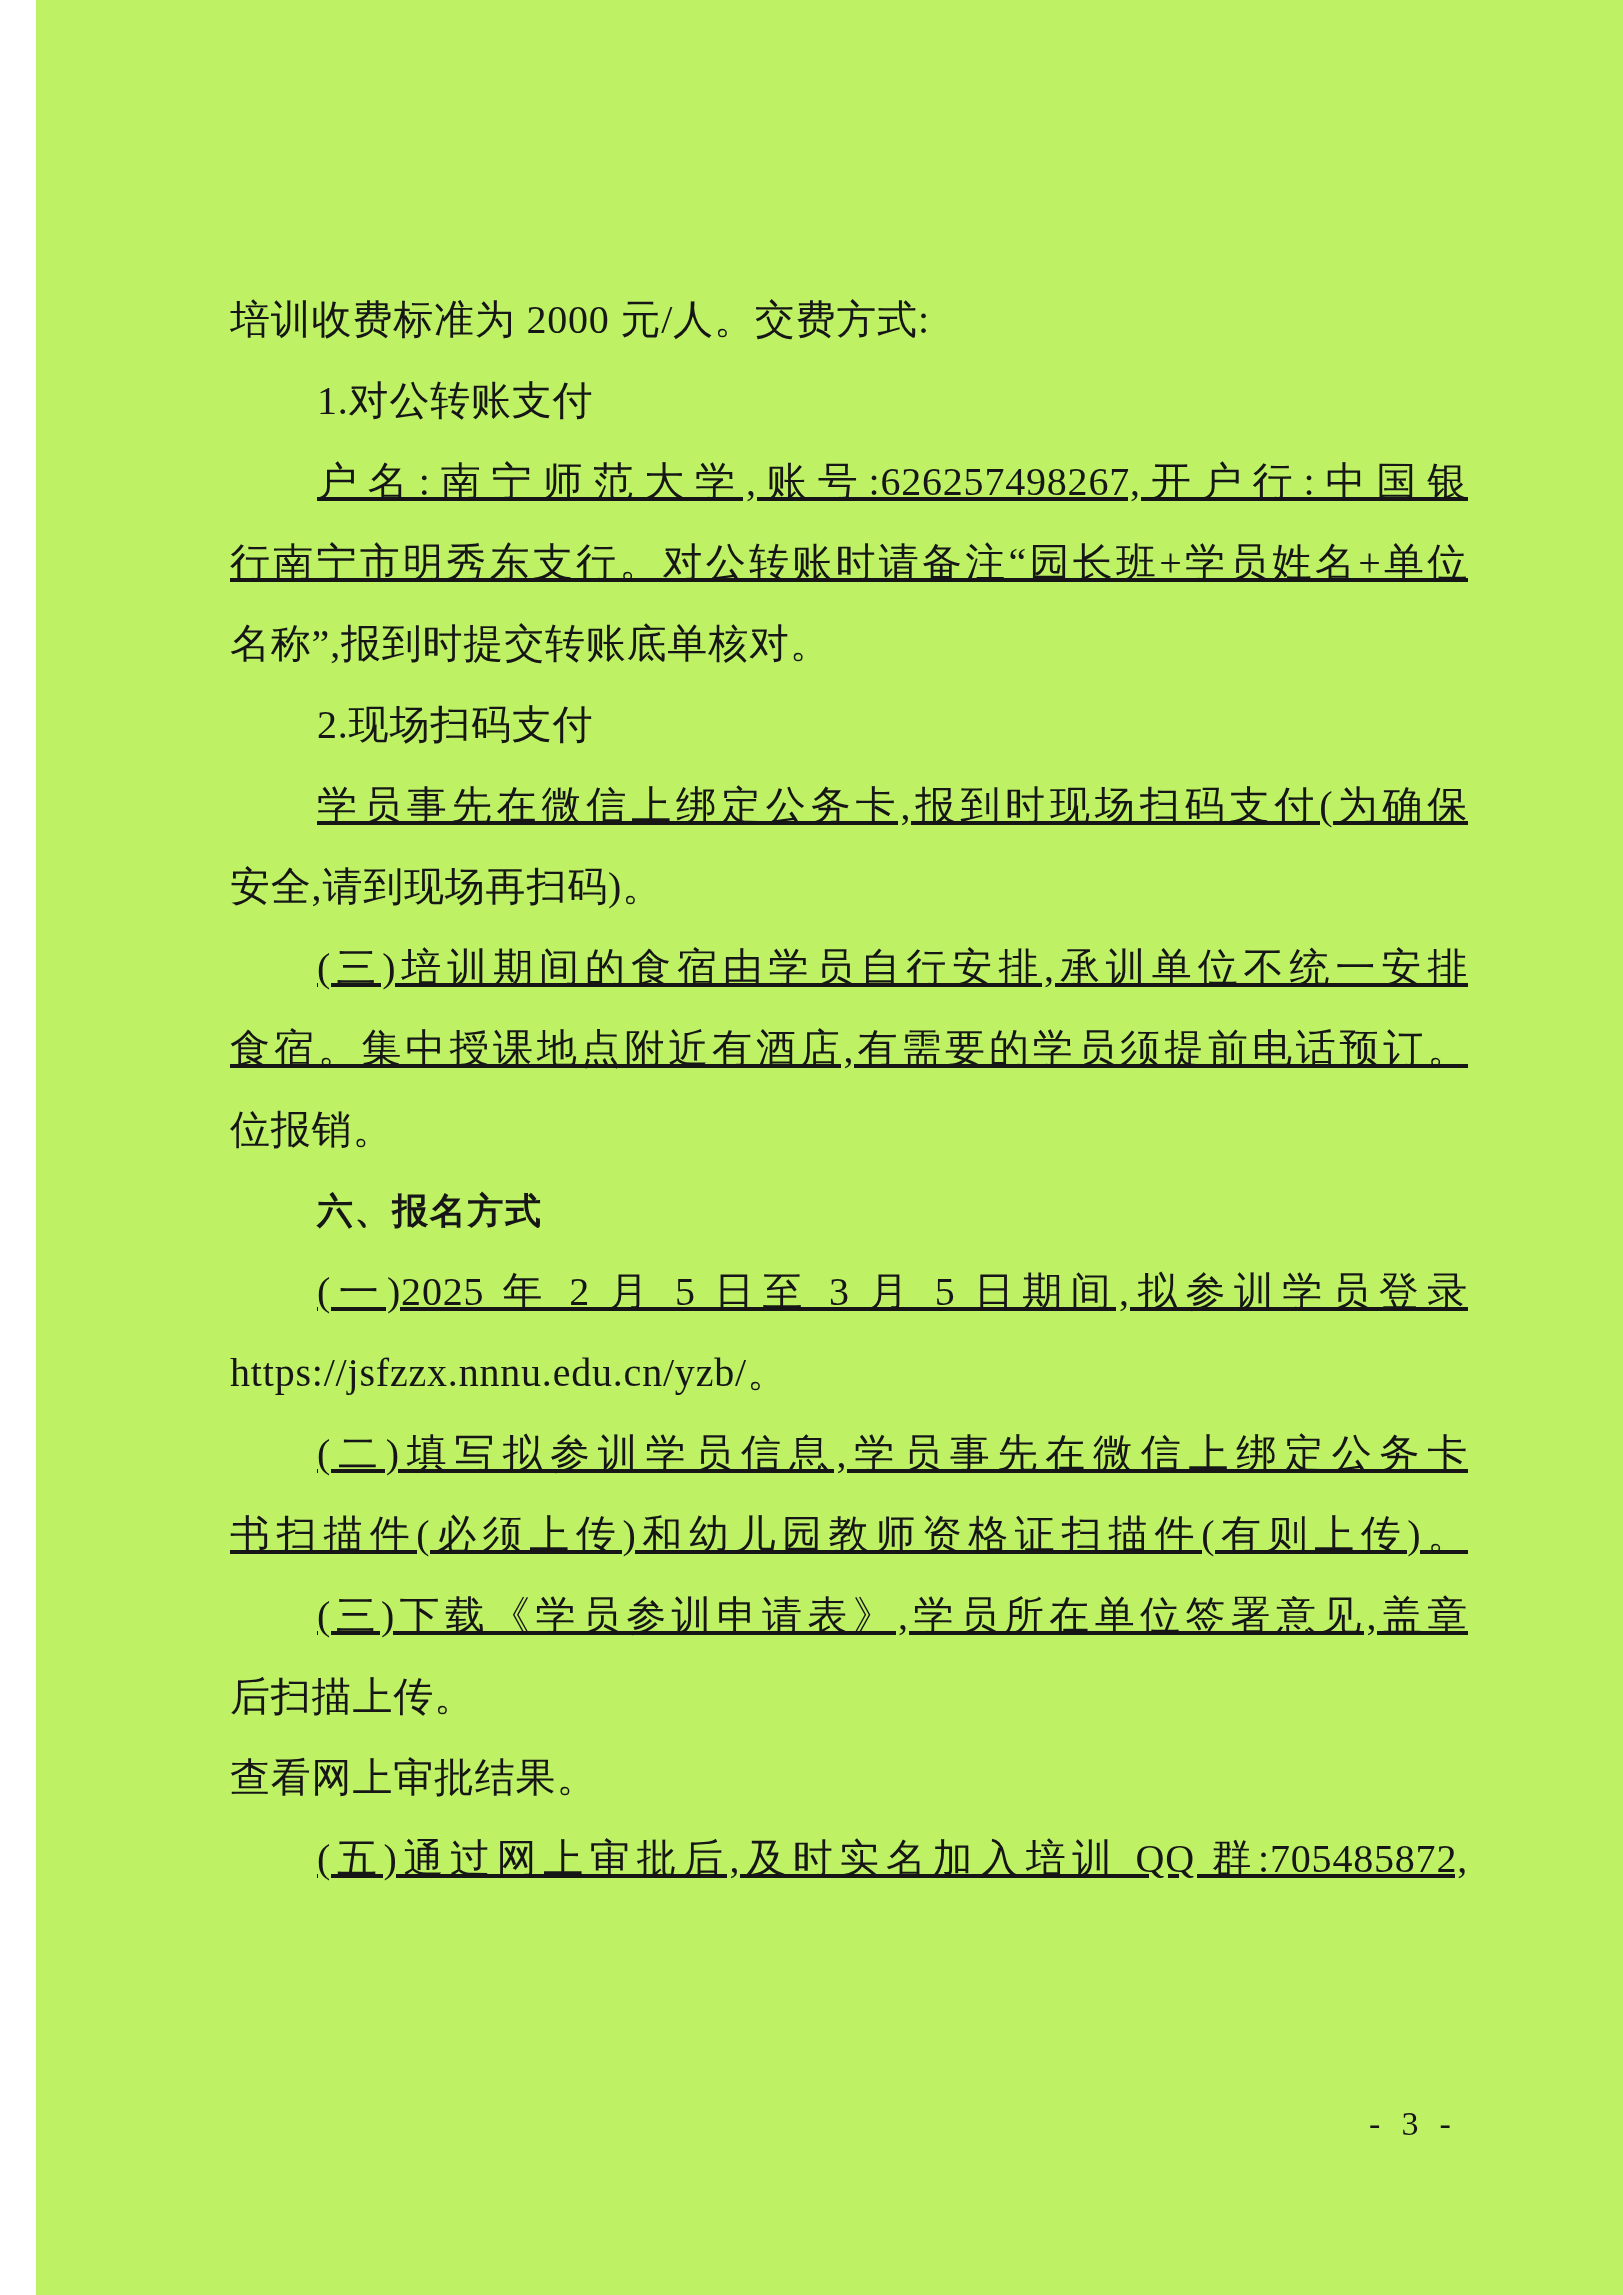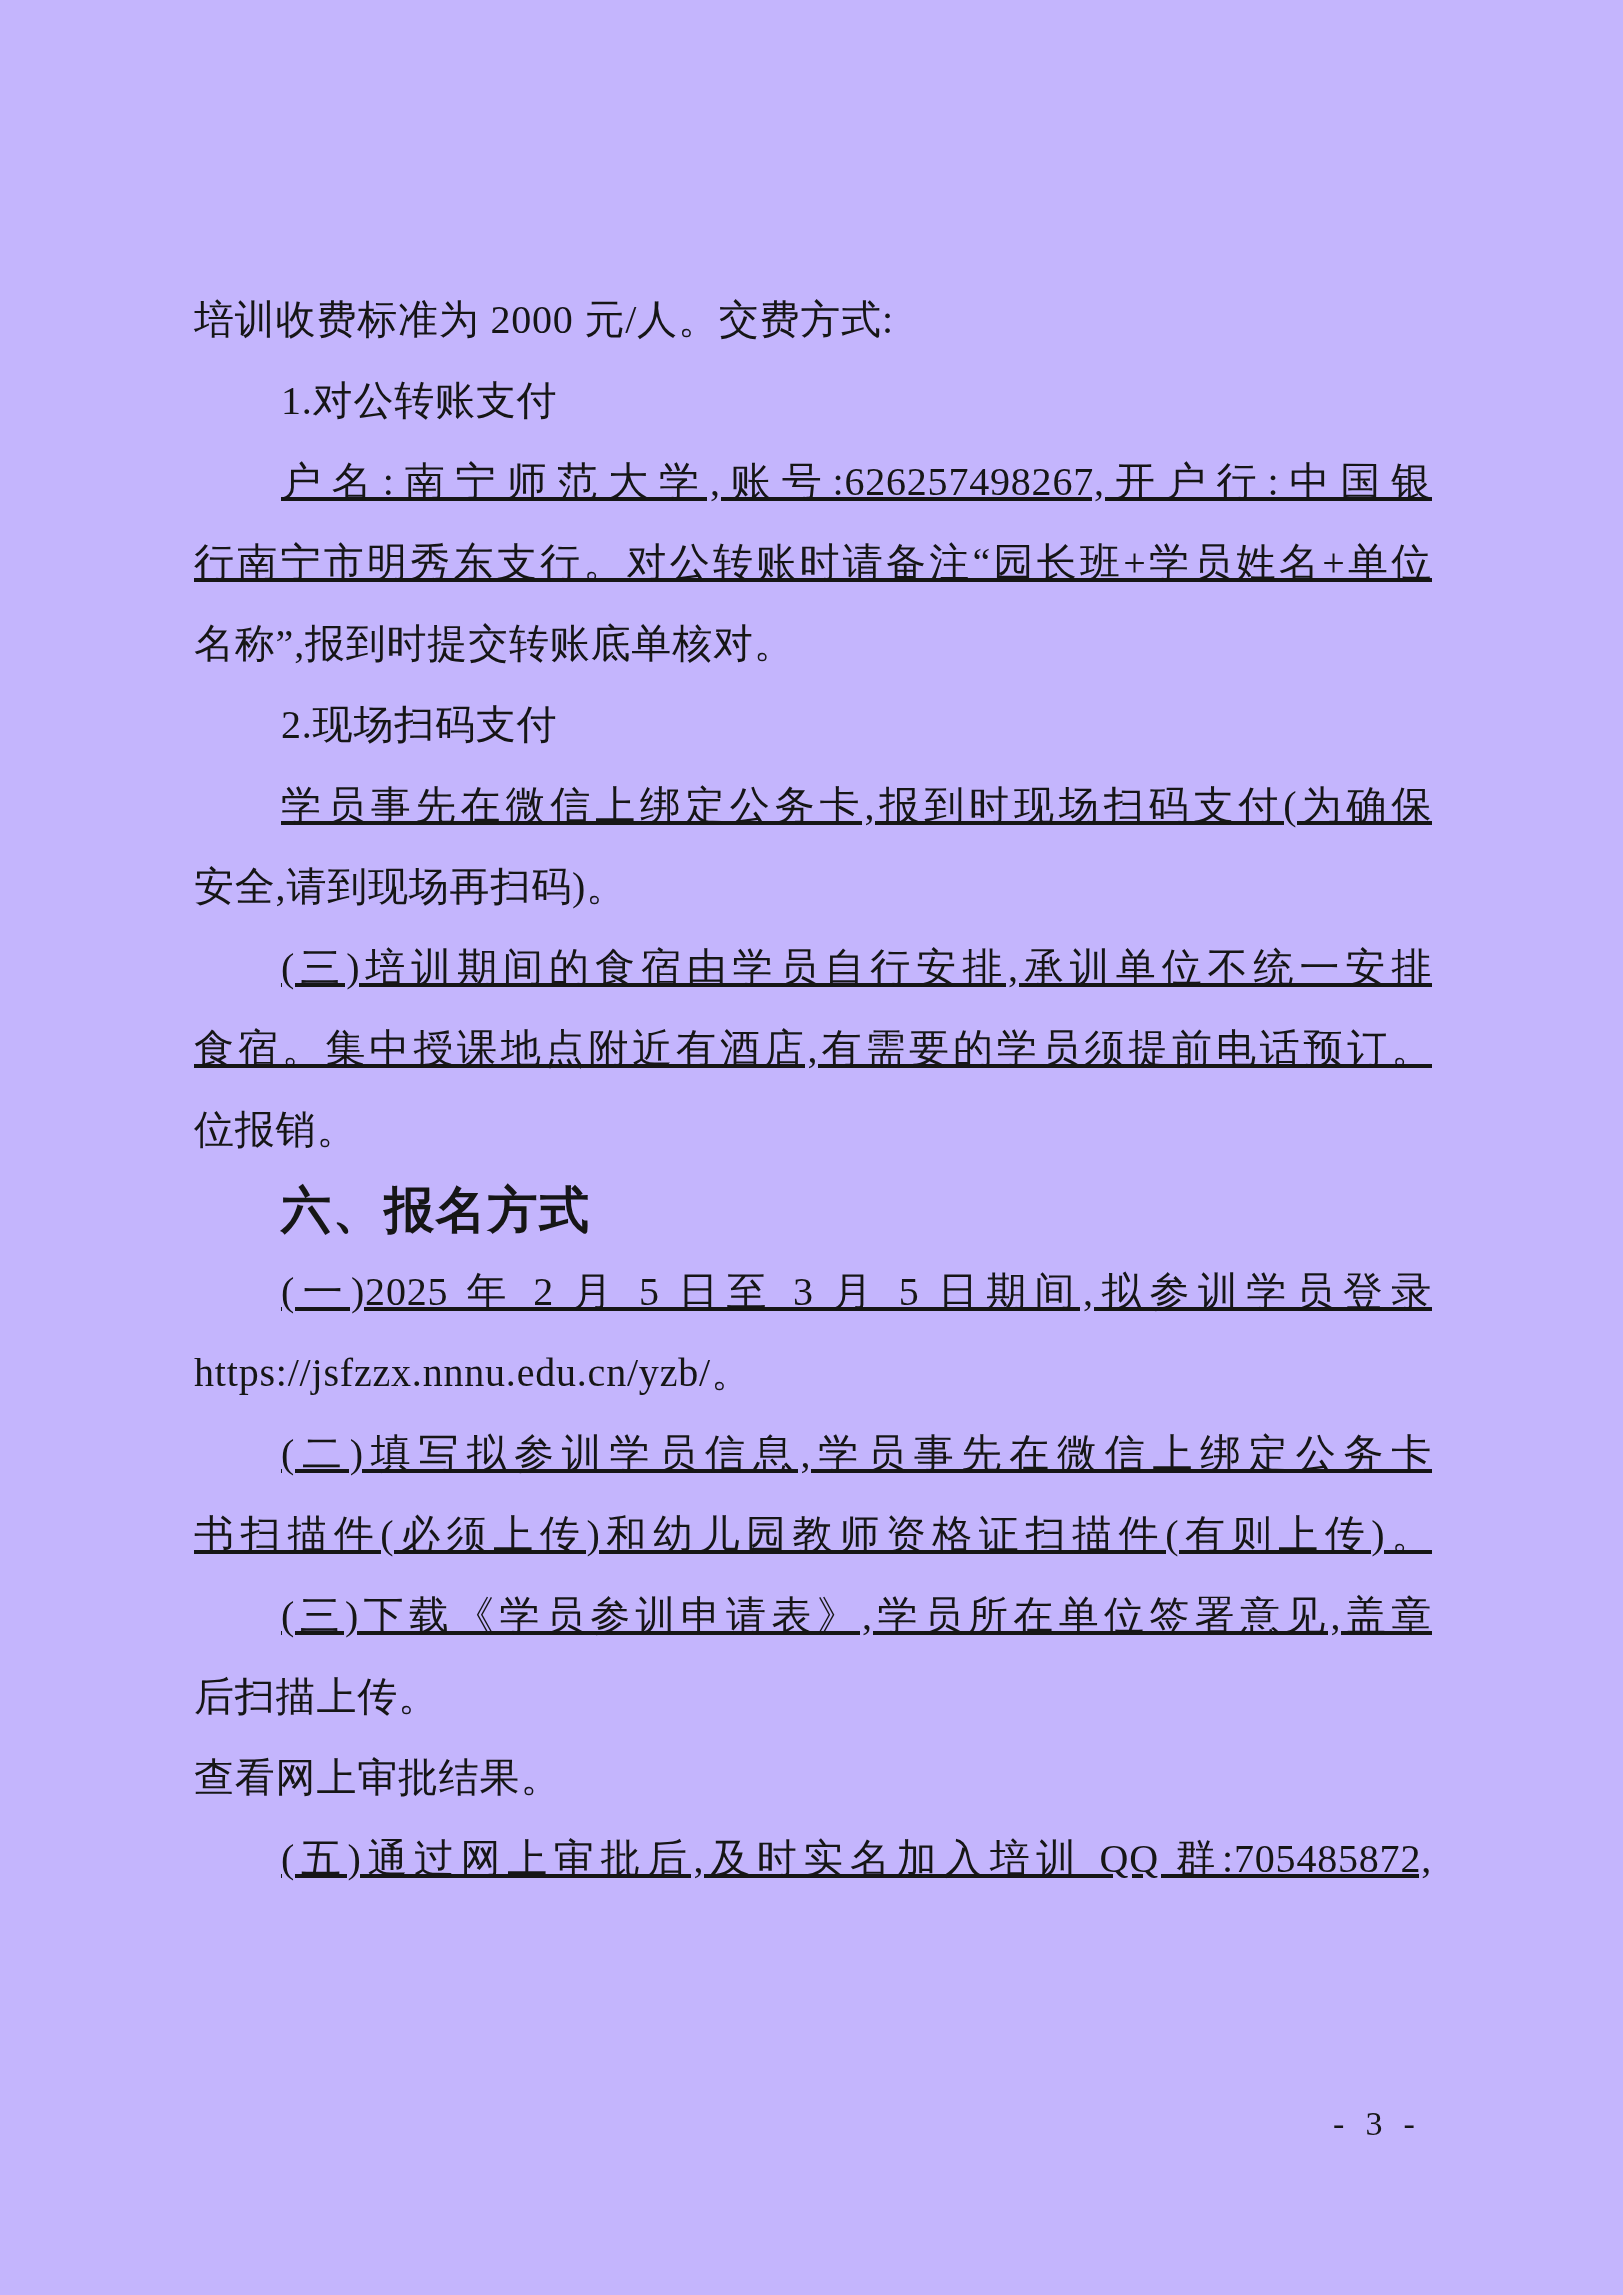--- a/index.html
+++ b/index.html
@@ -6,21 +6,22 @@
   body {
     width: 1623px; height: 2295px;
     background: #ffffff;
     position: relative;
     font-family: "Liberation Serif", "DejaVu Serif", serif;
     color: #161616;
     overflow: hidden;
   }
   .page {
     position: absolute; inset: 0;
-    background: #c4b5fd;
+    background: #bef264;
+    margin-left: 36px;
   }
   .text-block {
     position: absolute;
     left: 194px; top: 279px;
     width: 1238px;
   }
   .line {
     height: 81px;
     line-height: 81px;
     font-size: 40px;
@@ -34,21 +35,21 @@
     text-justify: inter-ideograph;
     text-justify: inter-character;
     text-decoration: underline;
   }
   .line.indent {
     text-indent: 87px;
   }
   .line.heading {
     font-family: "Liberation Sans", "DejaVu Sans", sans-serif;
     font-weight: bold;
-    font-size: 50px;
+    font-size: 36px;
     letter-spacing: 1.6px;
   }
   .page-number {
     position: absolute;
     top: 2105px;
     left: 1333px;
     font-size: 34px;
     letter-spacing: 6.3px;
     line-height: 1.1;
   }

